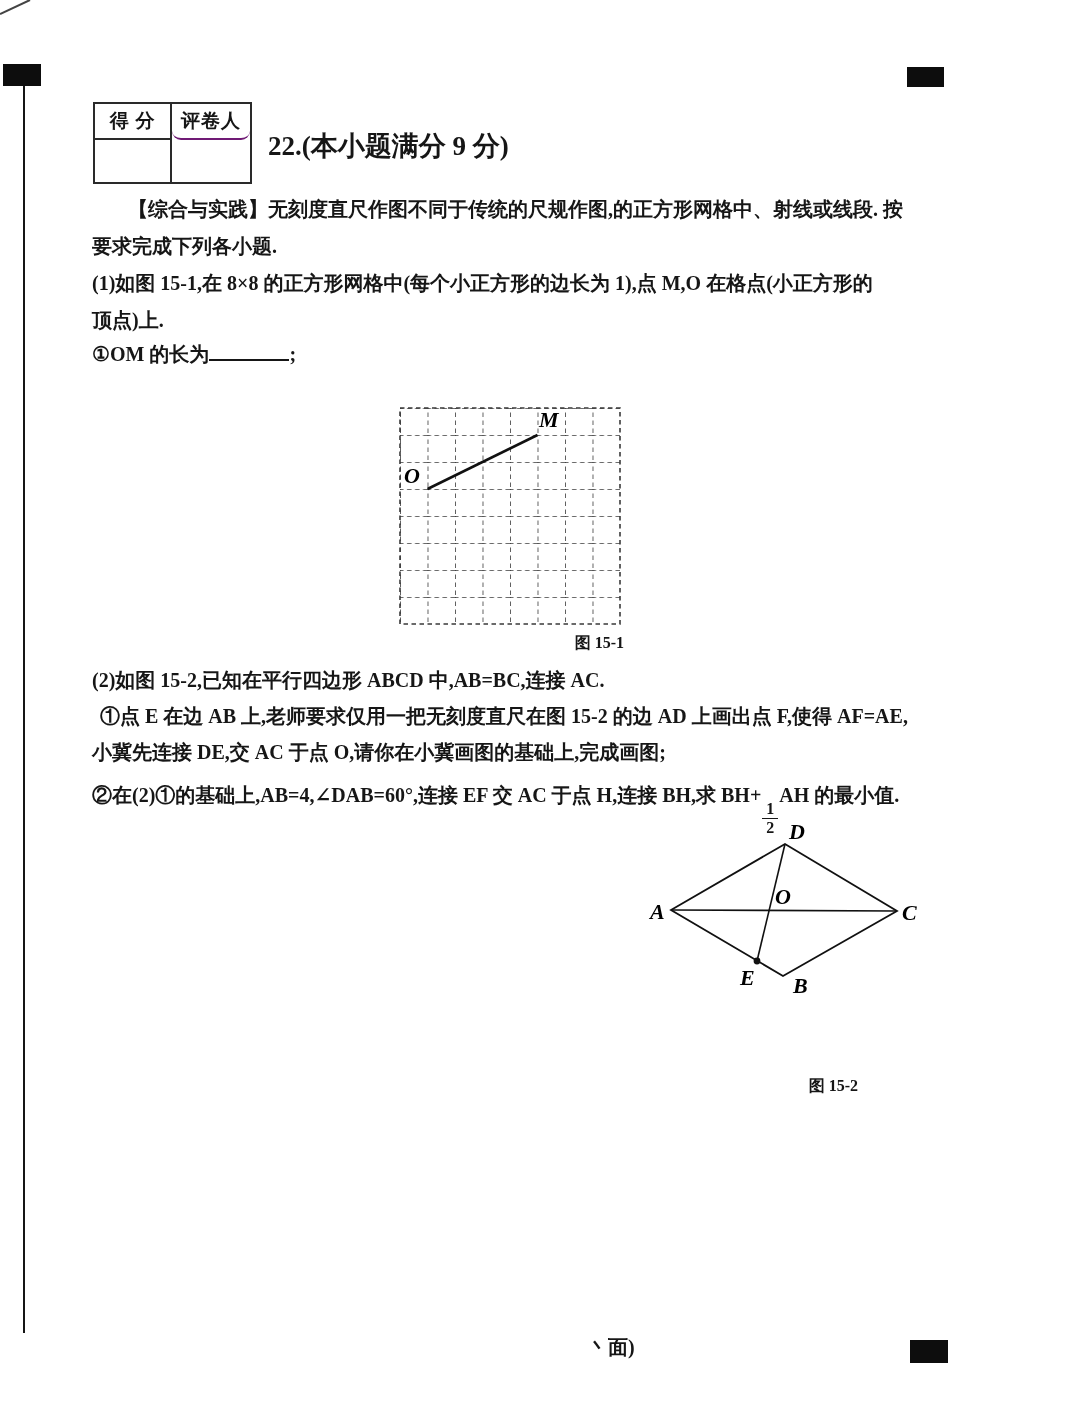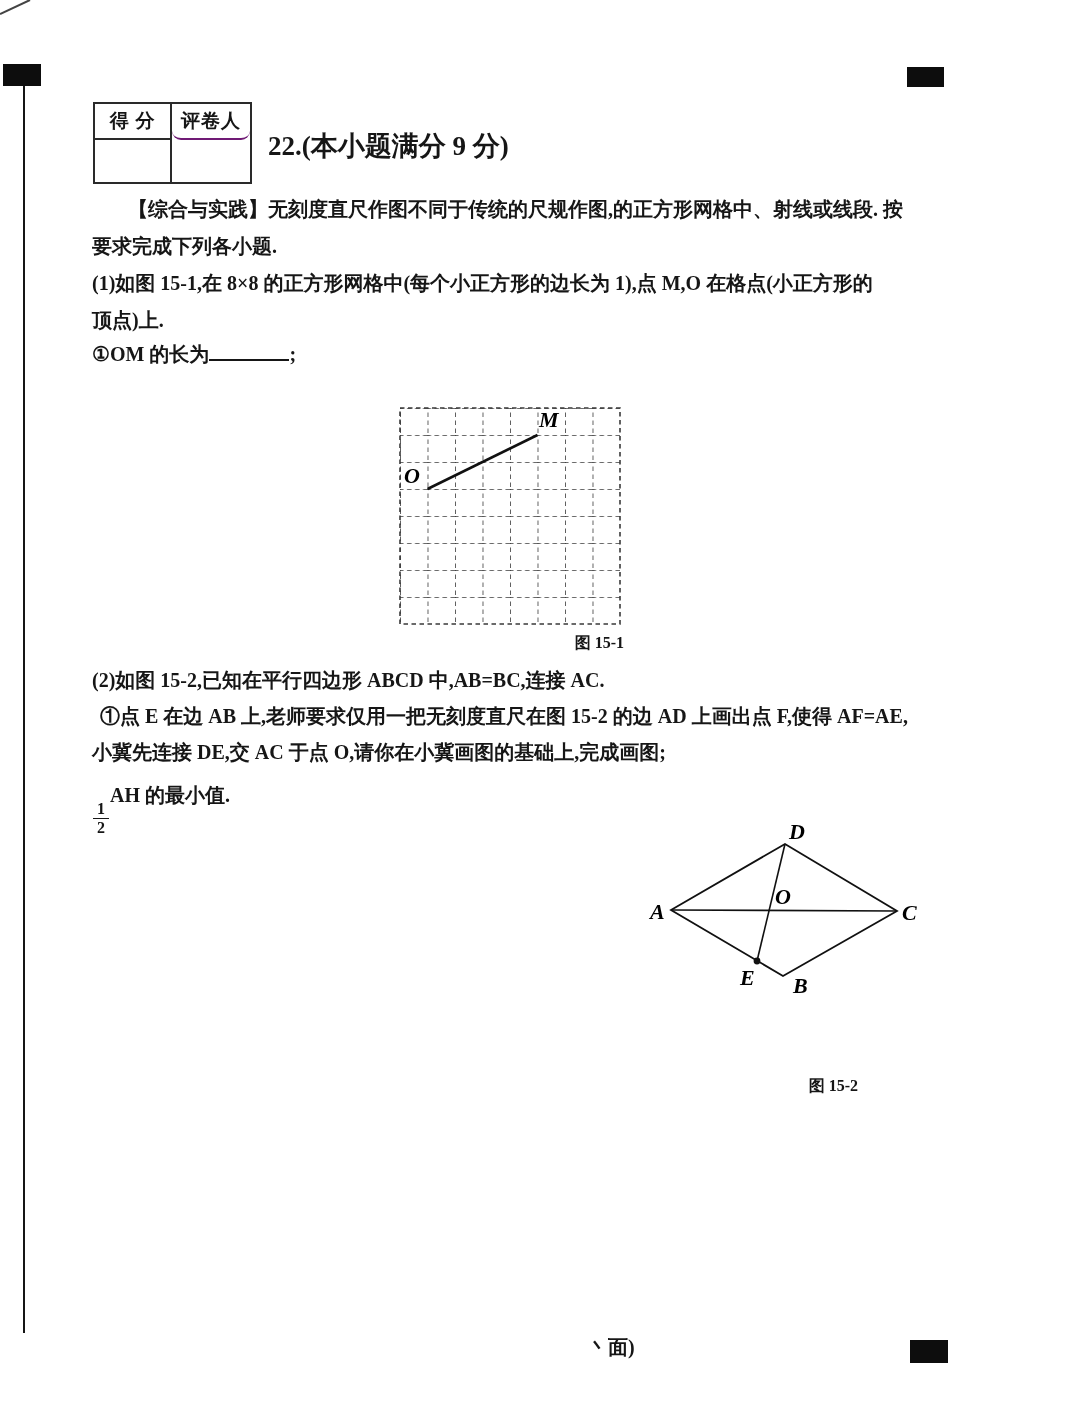--- a/index.html
+++ b/index.html
@@ -101,21 +101,21 @@
     <line x1="29.5" y1="82" x2="139.5" y2="28" stroke="#111" stroke-width="2.6"></line>
     <text x="6" y="76" font-size="22">O</text>
     <text x="141" y="20" font-size="22">M</text>
   </svg>
   <div class="abs caption" style="left:398px;top:633px;width:226px;">图 15-1</div>
 
   <div class="abs tline" style="left:92px;top:667px;">(2)如图 15-2,已知在平行四边形 ABCD 中,AB=BC,连接 AC.</div>
   <div class="abs tline" style="left:92px;top:703px;margin-left:8px;">①点 E 在边 AB 上,老师要求仅用一把无刻度直尺在图 15-2 的边 AD 上画出点 F,使得 AF=AE,</div>
   <div class="abs tline" style="left:92px;top:739px;">小冀先连接 DE,交 AC 于点 O,请你在小冀画图的基础上,完成画图;</div>
   <div class="abs tline" style="left:92px;top:782px;">
-    <span class="frac">
+    <span>②在(2)①的基础上,AB=4,∠DAB=60°,连接 EF 交 AC 于点 H,连接 BH,求 BH+</span><span class="frac">
         <span class="num">1</span>
         <span class="den">2</span>
       </span><span>AH 的最小值.</span>
   </div>
 
   <svg class="abs" style="left:640px;top:823px;" width="285" height="190" viewBox="0 0 285 190">
 
     <polygon points="31,87 145,21 257,88 143,153" fill="none" stroke="#111" stroke-width="1.8"></polygon>
 
     <line x1="31" y1="87" x2="257" y2="88" stroke="#111" stroke-width="1.6"></line>

